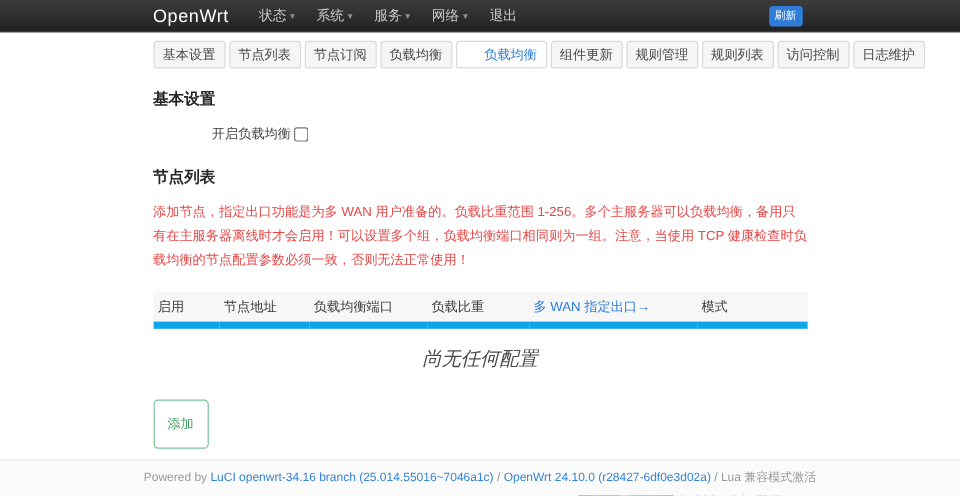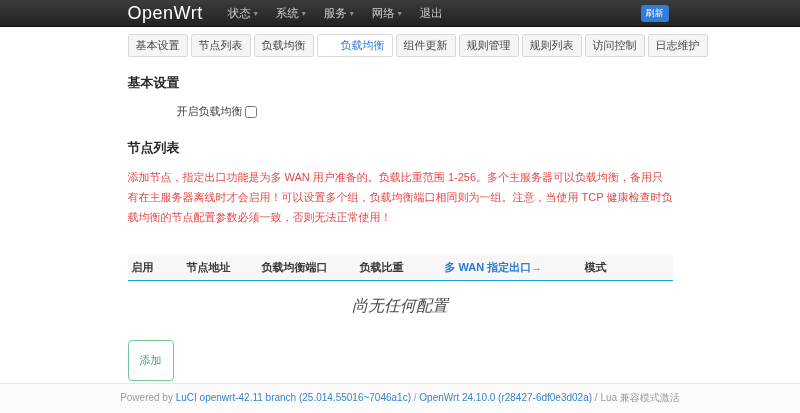--- a/index.html
+++ b/index.html
@@ -13,21 +13,21 @@
   .container { width: 545px; margin: 0 auto; }
 
   
   .navbar {
     height: 27px;
     background: linear-gradient(#3c3c3c, #222222);
     border-bottom: 1px solid #111;
   }
   .nav-inner { display: flex; align-items: center; height: 100%; }
   .brand {
-    color: #ffffff; font-size: 18px; letter-spacing: 0.5px;
+    color: #ffffff; font-size: 15px; letter-spacing: 0.5px;
     margin-right: 16px; cursor: pointer;
   }
   .nav-item {
     color: #c9c9c9; font-size: 11.5px; padding: 0 9px; cursor: pointer;
     display: inline-flex; align-items: center; gap: 3px; height: 100%;
   }
   .nav-item .caret { font-size: 8px; color: #8f8f8f; }
   .nav-badge {
     margin-left: auto; margin-right: 4px;
     background: #2f7dd9; color: #fff; font-size: 9px;
@@ -42,27 +42,27 @@
     padding: 3px 7px; cursor: pointer; white-space: nowrap;
   }
   .tab.active { background: #ffffff; color: #2a7bd9; padding-left: 23px; }
 
   
   h3.section-heading { font-size: 13px; font-weight: bold; color: #262626; margin: 17px 0 11px; }
   .form-row { display: flex; align-items: center; margin: 12px 0 20px; }
   .form-label { width: 115px; text-align: right; font-size: 11px; color: #404040; margin-right: 2px; }
   .form-checkbox { width: 12px; height: 12px; accent-color: #2a7bd9; }
 
-  .warning-text { font-size: 11px; color: #e64747; line-height: 1.8; margin: 4px 0 28px; }
+  .warning-text { font-size: 11px; color: #e64747; line-height: 1.8; margin: 4px 0 16px; }
 
   
   table.node-table { width: 100%; border-collapse: collapse; font-size: 11px; }
   .node-table th {
-    background: #f7f7f7; text-align: left; font-weight: bold; color: #3a3a3a;
-    padding: 5px 4px; border-bottom: 1px solid #0ea5e9;
+    background: #f7f7f7; text-align: left; font-weight: normal; color: #3a3a3a;
+    padding: 5px 4px; border-bottom: 6px solid #0ea5e9;
   }
   .node-table th.col-enable { width: 55px; }
   .node-table th.col-addr   { width: 75px; }
   .node-table th.col-port   { width: 98px; }
   .node-table th.col-weight { width: 85px; }
   .node-table th.col-wan    { width: 140px; color: #2a7bd9; cursor: pointer; }
   .node-table td.empty-cell {
     text-align: center; font-style: italic; color: #4a4a4a;
     padding: 15px 0 19px; font-size: 16px;
   }
@@ -115,20 +115,21 @@
       <span>退出</span>
     </span>
     <span class="nav-badge">刷新</span>
   </div>
 </nav>
 
 <div class="container">
   <div class="tabbar">
     <span class="tab">基本设置</span>
     <span class="tab">节点列表</span>
+    <span class="tab">节点订阅</span>
     <span class="tab">负载均衡</span>
     <span class="tab active">负载均衡</span>
     <span class="tab">组件更新</span>
     <span class="tab">规则管理</span>
     <span class="tab">规则列表</span>
     <span class="tab">访问控制</span>
     <span class="tab">日志维护</span>
   </div>
 
   
@@ -164,14 +165,14 @@
 
   
   <div class="action-bar">
     <button class="btn btn-apply">保存并应用</button>
     <button class="btn btn-save">保存</button>
     <button class="btn btn-reset">复位</button>
   </div>
 </div>
 
 <div class="footer">
-  <span>Powered by </span><a>LuCI openwrt-42.11 branch (25.014.55016~7046a1c)</a><span> / </span><a>OpenWrt 24.10.0 (r28427-6df0e3d02a)</a><span> / Lua 兼容模式激活</span>
+  <span>Powered by </span><a>LuCI openwrt-34.16 branch (25.014.55016~7046a1c)</a><span> / </span><a>OpenWrt 24.10.0 (r28427-6df0e3d02a)</a><span> / Lua 兼容模式激活</span>
 </div>
 
 </body></html>

